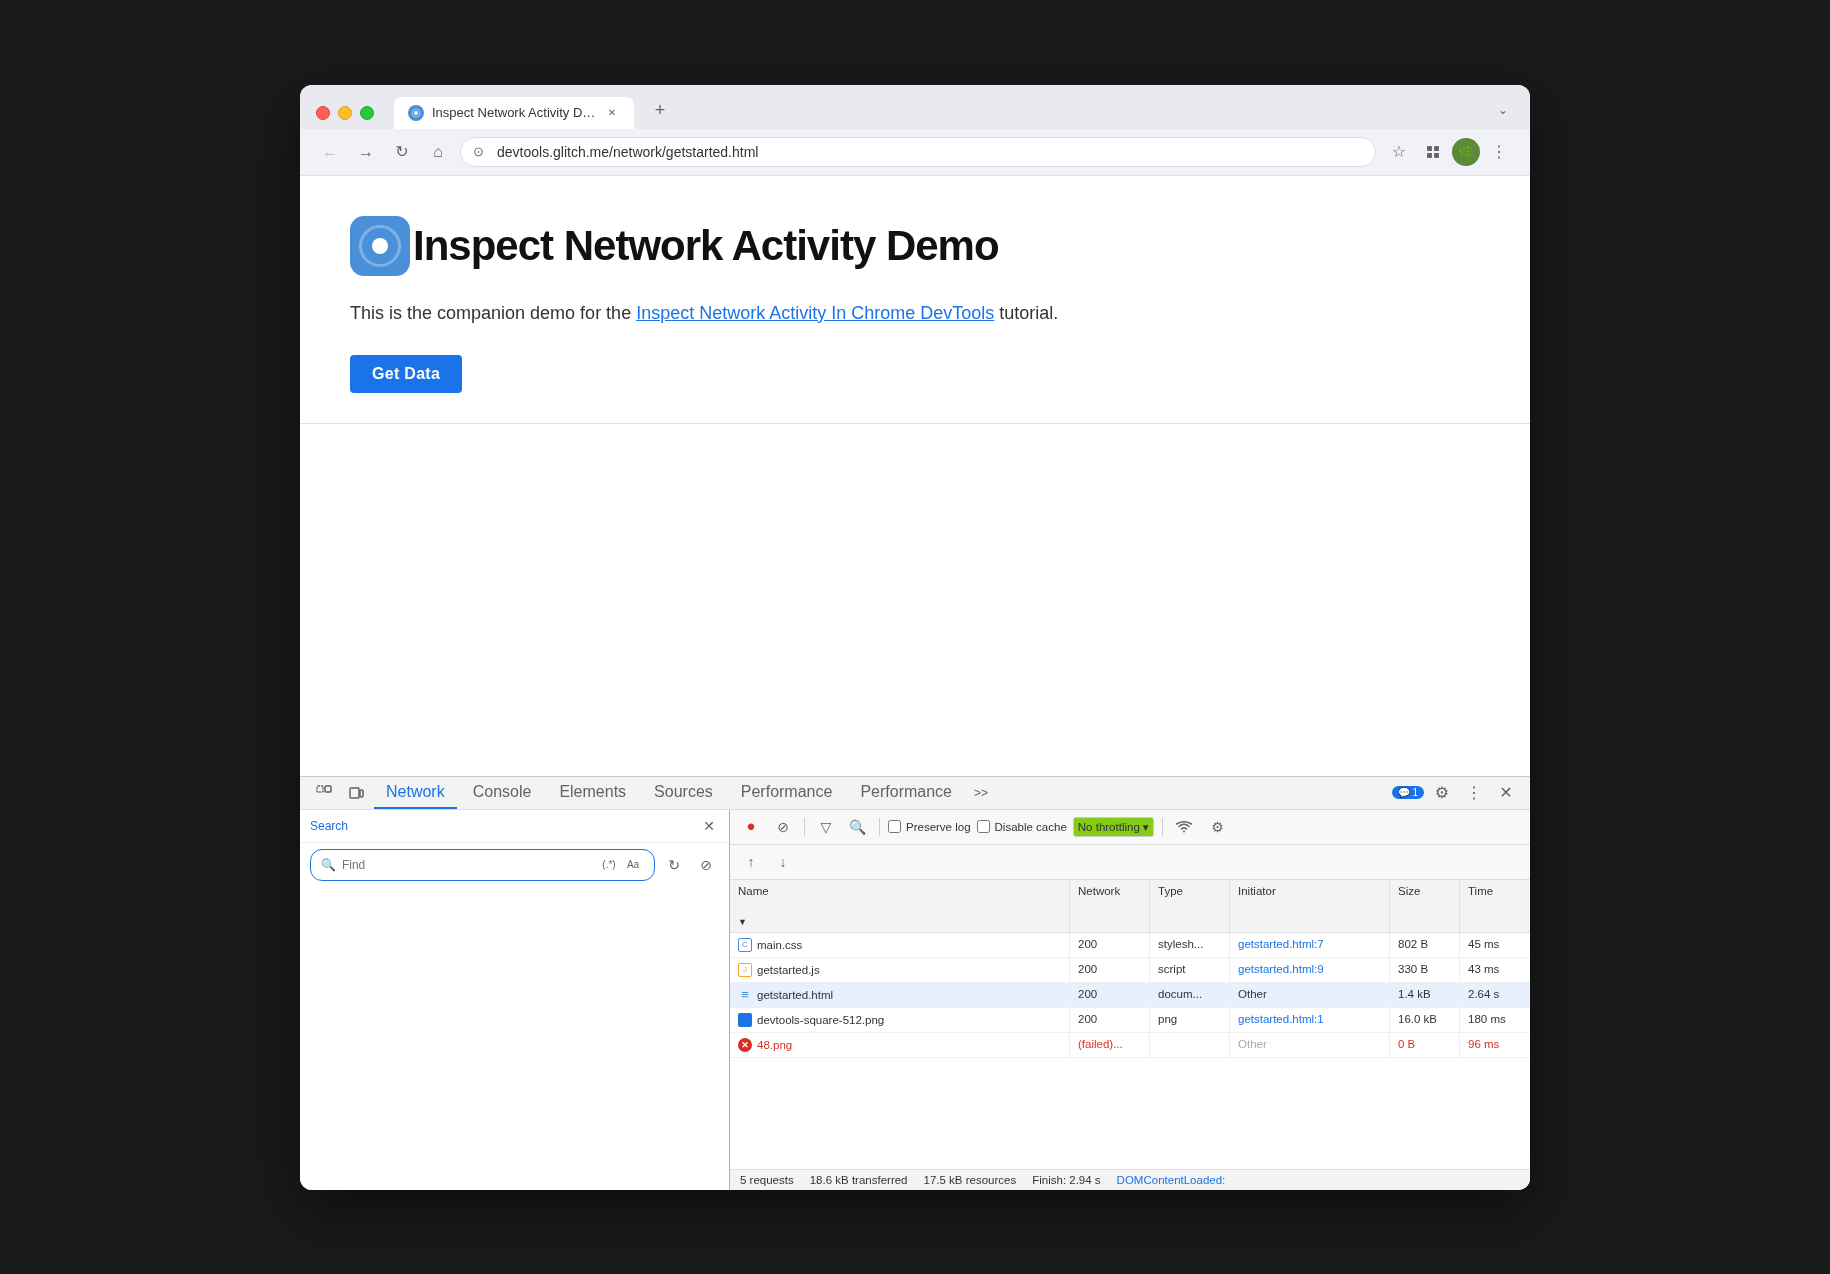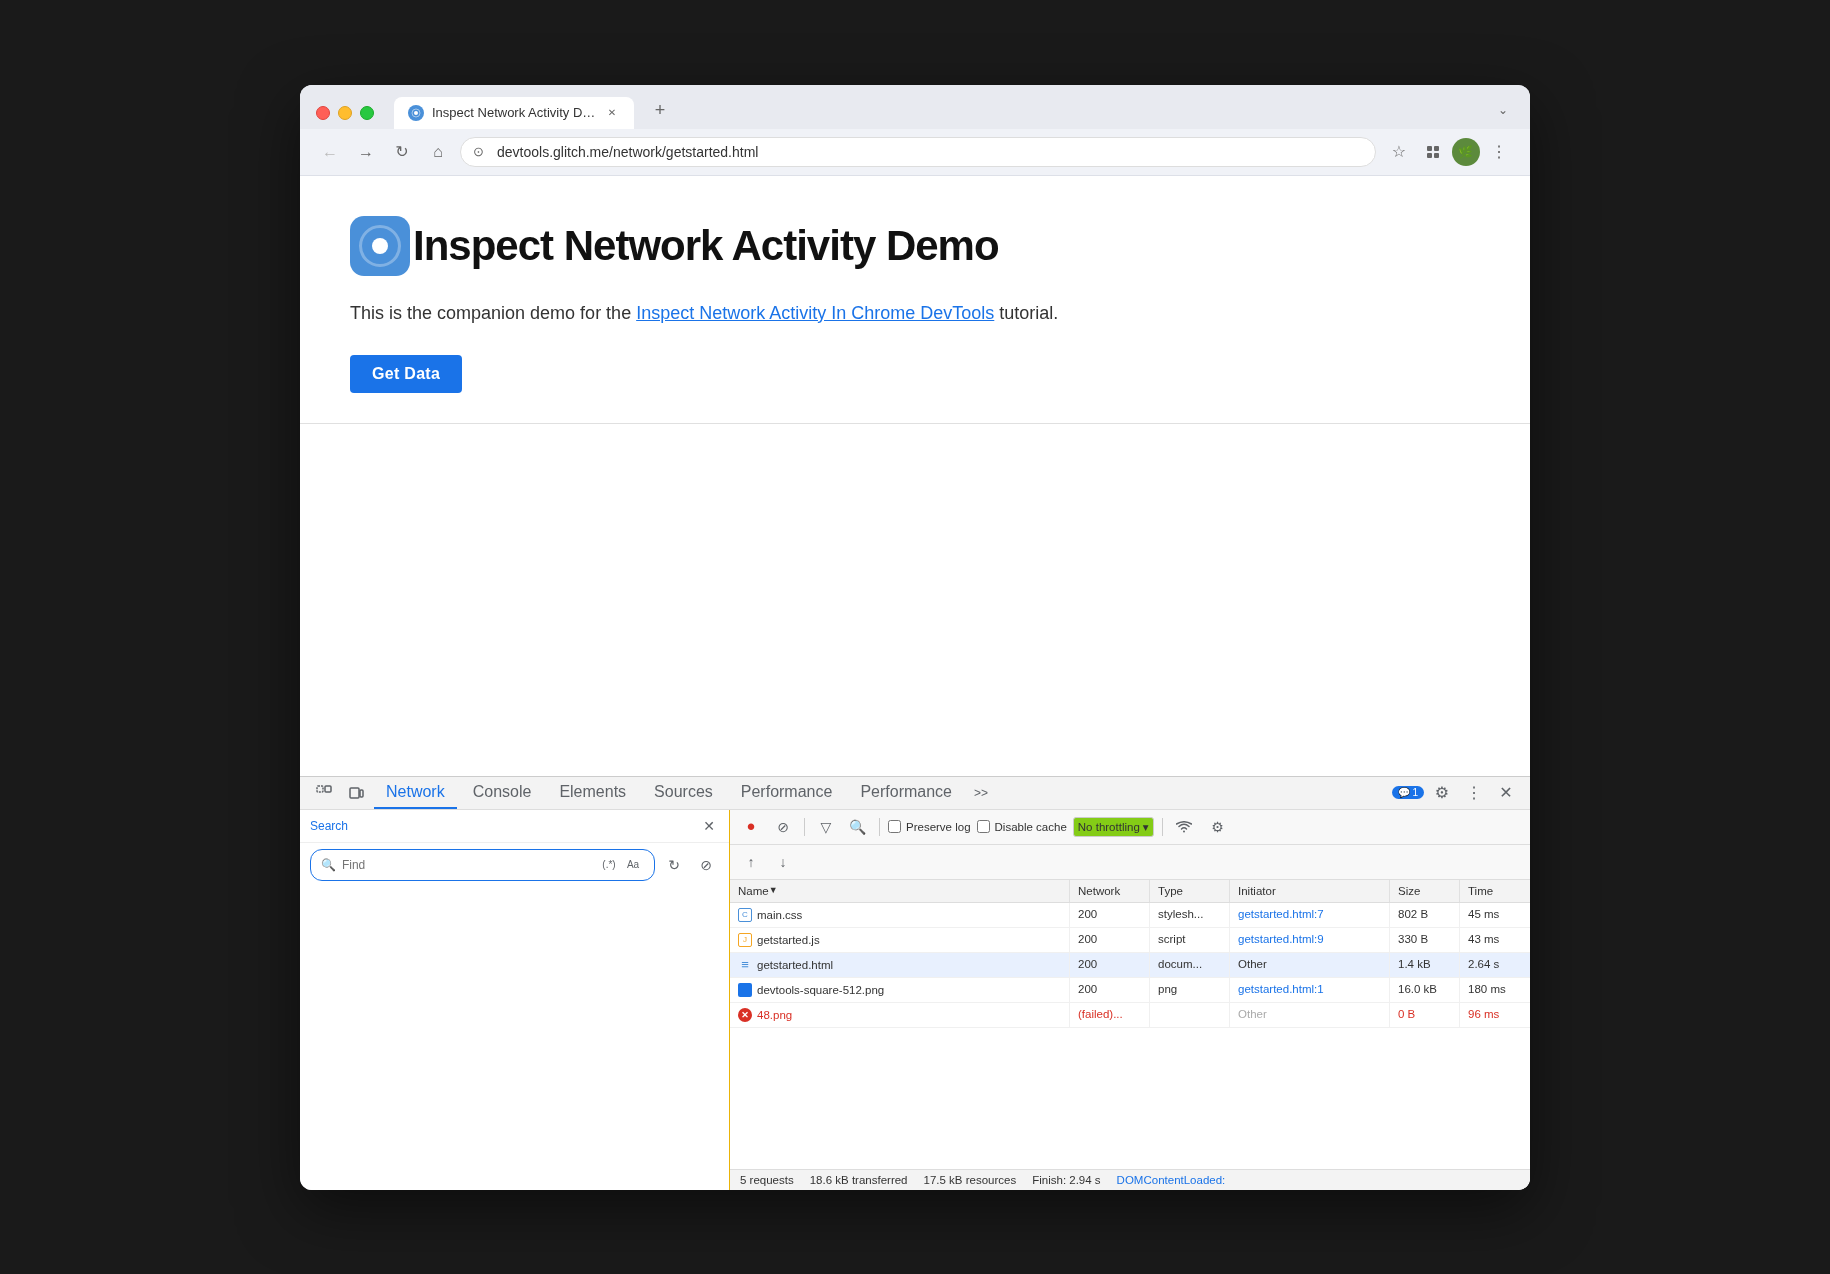--- a/index.html
+++ b/index.html
@@ -444,23 +444,24 @@
       font-size: 11.5px;
       font-weight: 500;
       color: #333;
       position: sticky;
       top: 0;
       z-index: 1;
     }
     .nt-header-cell {
       padding: 5px 8px;
       border-right: 1px solid #e0e0e0;
-      display: flex; align-items: flex-start; gap: 0;
+      display: flex; align-items: flex-start; gap: 20px;
       user-select: none;
       cursor: pointer;
+      flex-direction: column;
     }
     .nt-header-cell:last-child { border-right: none; }
     .nt-row {
       display: grid;
       grid-template-columns: 1fr 80px 80px 160px 70px 70px;
       border-bottom: 1px solid #f0f0f0;
       font-size: 11.5px;
       color: #333;
     }
     .nt-row.selected { background: #e8f0fe; }

